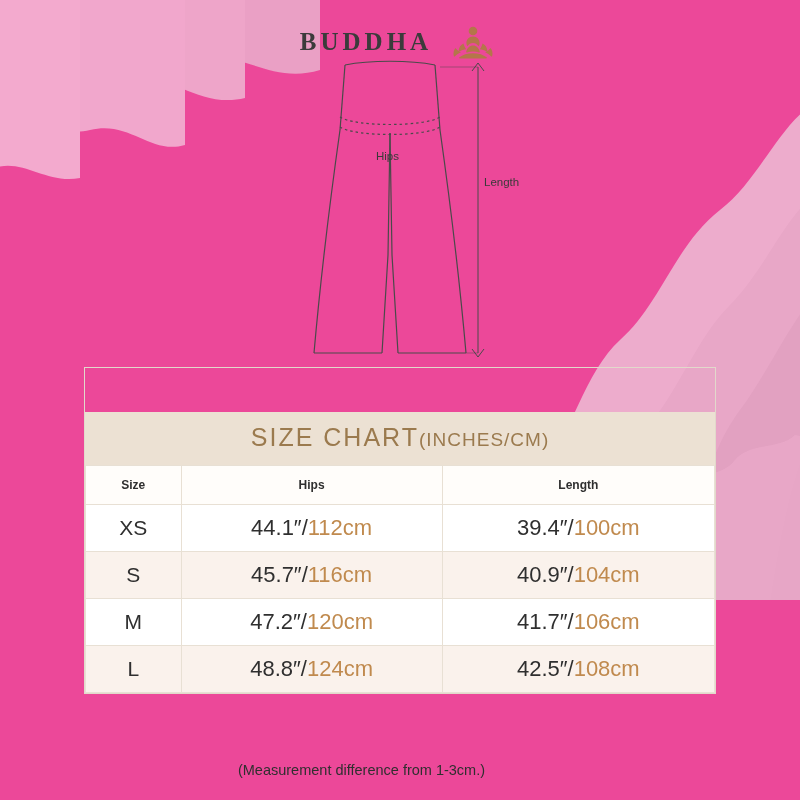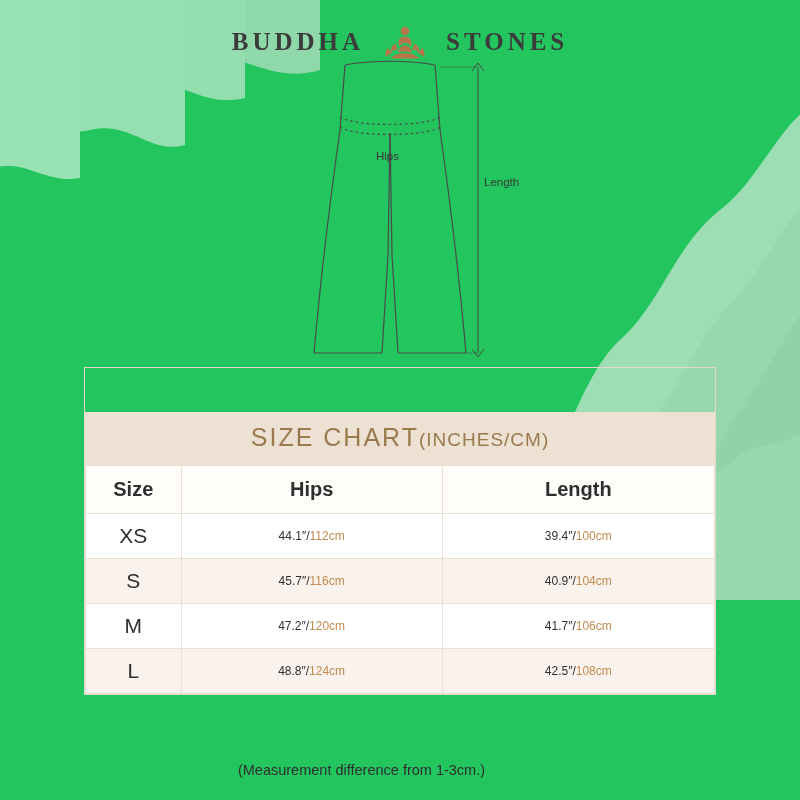--- a/index.html
+++ b/index.html
@@ -10,21 +10,21 @@
     width: 800px;
     height: 800px;
     background: #ffffff;
     font-family: "Liberation Sans", sans-serif;
     overflow: hidden;
   }
   .page {
     position: relative;
     width: 800px;
     height: 800px;
-    background: #22c55e;
+    background: #ec4899;
     overflow: hidden;
   }
 
   
   .ink {
     position: absolute;
     pointer-events: none;
   }
   .ink-left {
     left: -10px;
@@ -113,27 +113,27 @@
     width: 100%;
     background: #fff;
   }
   table.size-table th,
   table.size-table td {
     border: 1px solid #e8e0d4;
     text-align: center;
     color: #2f2f2f;
   }
   table.size-table th {
-    font-size: 20px;
+    font-size: 12px;
     font-weight: 700;
     padding: 12px 0;
     background: #fffdfa;
   }
   table.size-table td {
-    font-size: 12px;
+    font-size: 22px;
     padding: 10px 0;
   }
   table.size-table td.size-col { font-size: 21px; }
   table.size-table tr.alt td { background: #faf2ec; }
   col.c-size { width: 15.2%; }
   col.c-hips { width: 41.5%; }
   col.c-len  { width: 43.3%; }
   .unit {
     color: #c08a4e;
   }
@@ -176,21 +176,20 @@
           <path d="M27 14.5 c-4.2 0 -6.6 3.2 -6.6 6.6 c0 1.2 .4 2.3 1 3.2 c1.4 -2.2 3.3 -3.4 5.6 -3.4 c2.3 0 4.2 1.2 5.6 3.4 c.6 -.9 1 -2 1 -3.2 c0 -3.4 -2.4 -6.6 -6.6 -6.6 z"></path>
           <path d="M27 23.5 c-3.3 0 -6 2.6 -6.8 6.3 c-.1 .6 .4 1 .9 .8 c1.8 -.8 3.8 -1.2 5.9 -1.2 c2.1 0 4.1 .4 5.9 1.2 c.5 .2 1 -.2 .9 -.8 c-.8 -3.7 -3.5 -6.3 -6.8 -6.3 z"></path>
           <path d="M17.5 21.5 c-2.8 1.2 -4.6 4 -4.9 7.3 c0 .6 .6 1 1.1 .7 c2 -1.3 4.2 -2 6.5 -2.2 c-1.3 -1.6 -2.2 -3.6 -2.7 -5.8 z"></path>
           <path d="M36.5 21.5 c-.5 2.2 -1.4 4.2 -2.7 5.8 c2.3 .2 4.5 .9 6.5 2.2 c.5 .3 1.1 -.1 1.1 -.7 c-.3 -3.3 -2.1 -6.1 -4.9 -7.3 z"></path>
           <path d="M9.5 26 c-1.9 2.2 -2.4 5.2 -1.7 8 c.2 .6 .9 .7 1.3 .3 c1.6 -1.9 3.6 -3.3 5.8 -4.1 c-2.3 -.9 -4.1 -2.4 -5.4 -4.2 z"></path>
           <path d="M44.5 26 c-1.3 1.8 -3.1 3.3 -5.4 4.2 c2.2 .8 4.2 2.2 5.8 4.1 c.4 .4 1.1 .3 1.3 -.3 c.7 -2.8 .2 -5.8 -1.7 -8 z"></path>
           <path d="M27 31.2 c-5.6 0 -10.6 1.6 -13.6 4.1 c-.5 .4 -.2 1.2 .4 1.2 l26.4 0 c .6 0 .9 -.8 .4 -1.2 c-3 -2.5 -8 -4.1 -13.6 -4.1 z"></path>
         </g>
       </svg>
     </span>
-    <span class="brand-text">STONES</span>
   </div>
 
   <div class="diagram">
     <svg viewBox="0 0 250 310" width="250" height="310">
       <g fill="none" stroke="#4a4a4a" stroke-width="1.2">
 
         <path d="M45 10 C70 5, 110 5, 135 10"></path>
         <path d="M45 10 L40 75"></path>
         <path d="M135 10 L140 75"></path>
 

